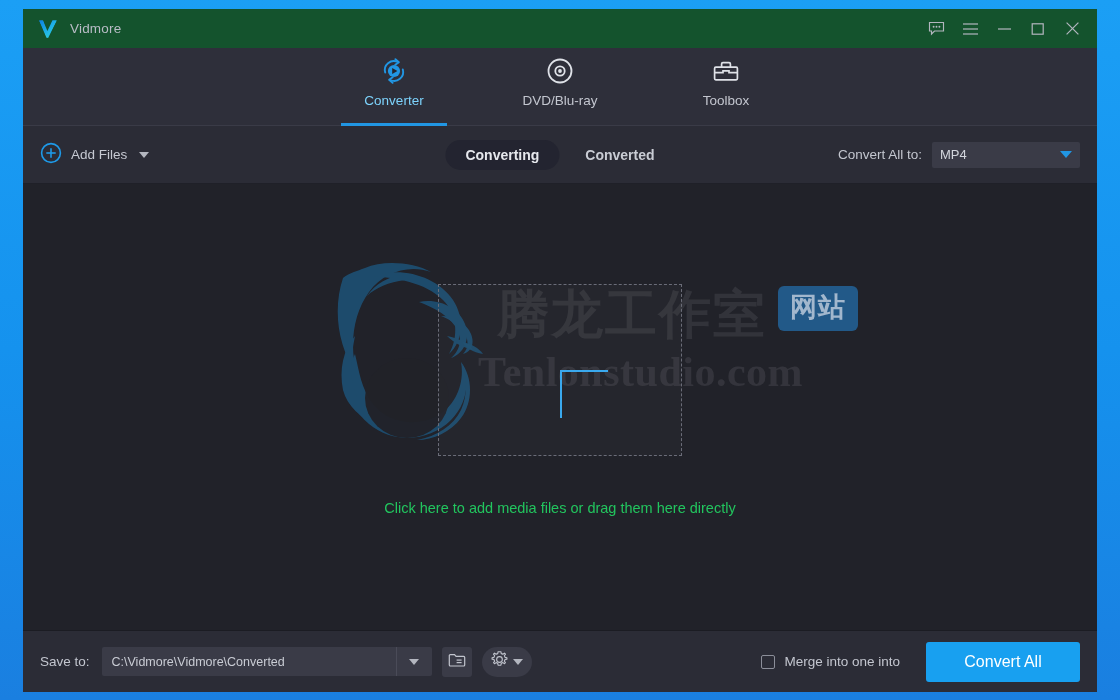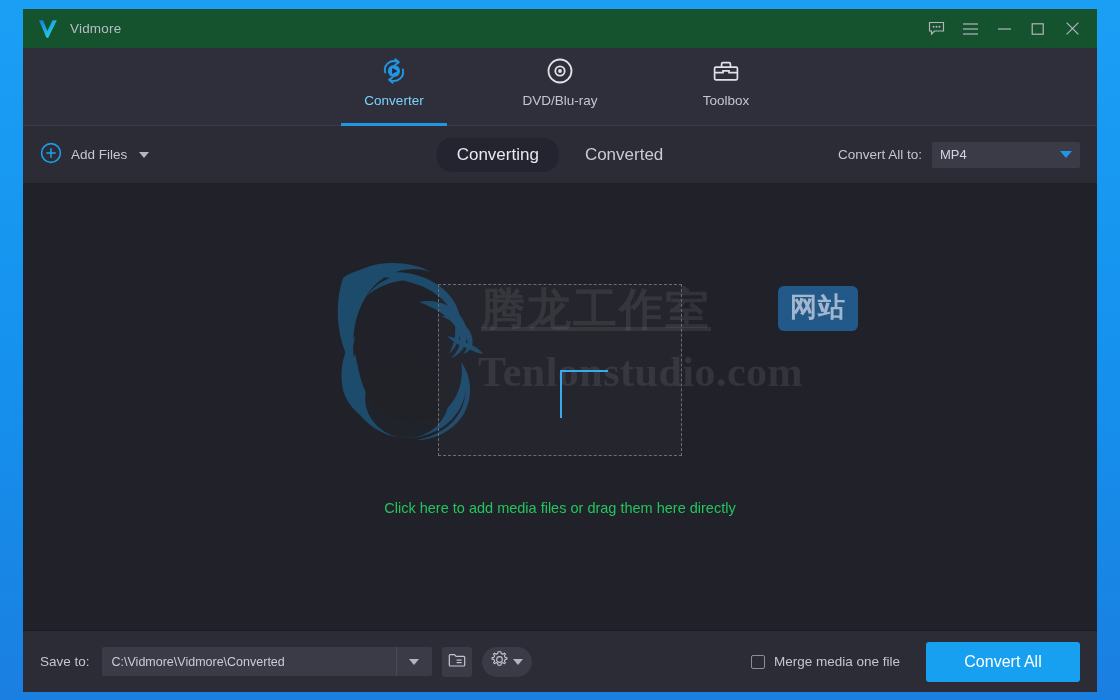--- a/index.html
+++ b/index.html
@@ -140,24 +140,25 @@
     position: absolute;
     left: 50%;
     transform: translateX(-50%);
     display: flex;
     align-items: center;
     gap: 6px;
   }
   .seg {
     padding: 7px 20px;
     border-radius: 15px;
-    font-size: 17px;
+    font-size: 14px;
     color: #c9ccd4;
     cursor: pointer;
     white-space: nowrap;
+    font-weight: bold;
   }
   .seg.active { background: #232430; color: #e6e8ed; }
 
   .convert-to {
     margin-left: auto;
     display: flex;
     align-items: center;
     gap: 10px;
   }
   .convert-to-label { color: #c3c6cf; font-size: 13.5px; }
@@ -202,29 +203,28 @@
   .wm-dragon {
     position: absolute;
     left: 290px;
     top: 66px;
     width: 185px;
     height: 200px;
     opacity: .72;
   }
   .wm-cn {
     position: absolute;
-    left: 458px;
+    left: 474px;
     top: 96px;
     font-family: "Liberation Serif", serif;
-    font-size: 44px;
+    font-size: 52px;
     font-weight: 700;
     color: rgba(190,192,198,0.11);
     letter-spacing: 2px;
     white-space: nowrap;
-    text-decoration: underline;
   }
   .wm-badge {
     position: absolute;
     left: 755px;
     top: 102px;
     background: rgba(35,104,160,0.80);
     color: rgba(205,215,228,0.75);
     font-family: "Liberation Serif", serif;
     font-size: 27px;
     font-weight: 700;
@@ -543,20 +543,20 @@
           <svg width="19" height="19" viewBox="0 0 20 20" fill="none" stroke="#c2c5ce" stroke-width="1.15">
             <circle cx="10" cy="10" r="3.0"></circle>
             <path d="M10 1.8 l1.5 0 0.35 2.0 a6.3 6.3 0 0 1 1.75 0.73 l1.65 -1.2 1.06 1.06 -1.2 1.65 a6.3 6.3 0 0 1 0.73 1.75 l2.0 0.35 0 1.5 -2.0 0.35 a6.3 6.3 0 0 1 -0.73 1.75 l1.2 1.65 -1.06 1.06 -1.65 -1.2 a6.3 6.3 0 0 1 -1.75 0.73 l-0.35 2.0 -1.5 0 -1.5 0 -0.35 -2.0 a6.3 6.3 0 0 1 -1.75 -0.73 l-1.65 1.2 -1.06 -1.06 1.2 -1.65 a6.3 6.3 0 0 1 -0.73 -1.75 l-2.0 -0.35 0 -1.5 2.0 -0.35 a6.3 6.3 0 0 1 0.73 -1.75 l-1.2 -1.65 1.06 -1.06 1.65 1.2 a6.3 6.3 0 0 1 1.75 -0.73 l0.35 -2.0 z" stroke-linejoin="round"></path>
           </svg>
         </span>
         <span class="caret-gray" style="margin-left:1px;"></span>
       </div>
 
       <div class="merge">
         <span class="checkbox"></span>
-        <span class="merge-label">Merge media one file</span>
+        <span class="merge-label">Merge into one into</span>
       </div>
 
       <button class="convert-all">Convert All</button>
     </div>
 
   </div>
 </div>
 
 </body></html>

